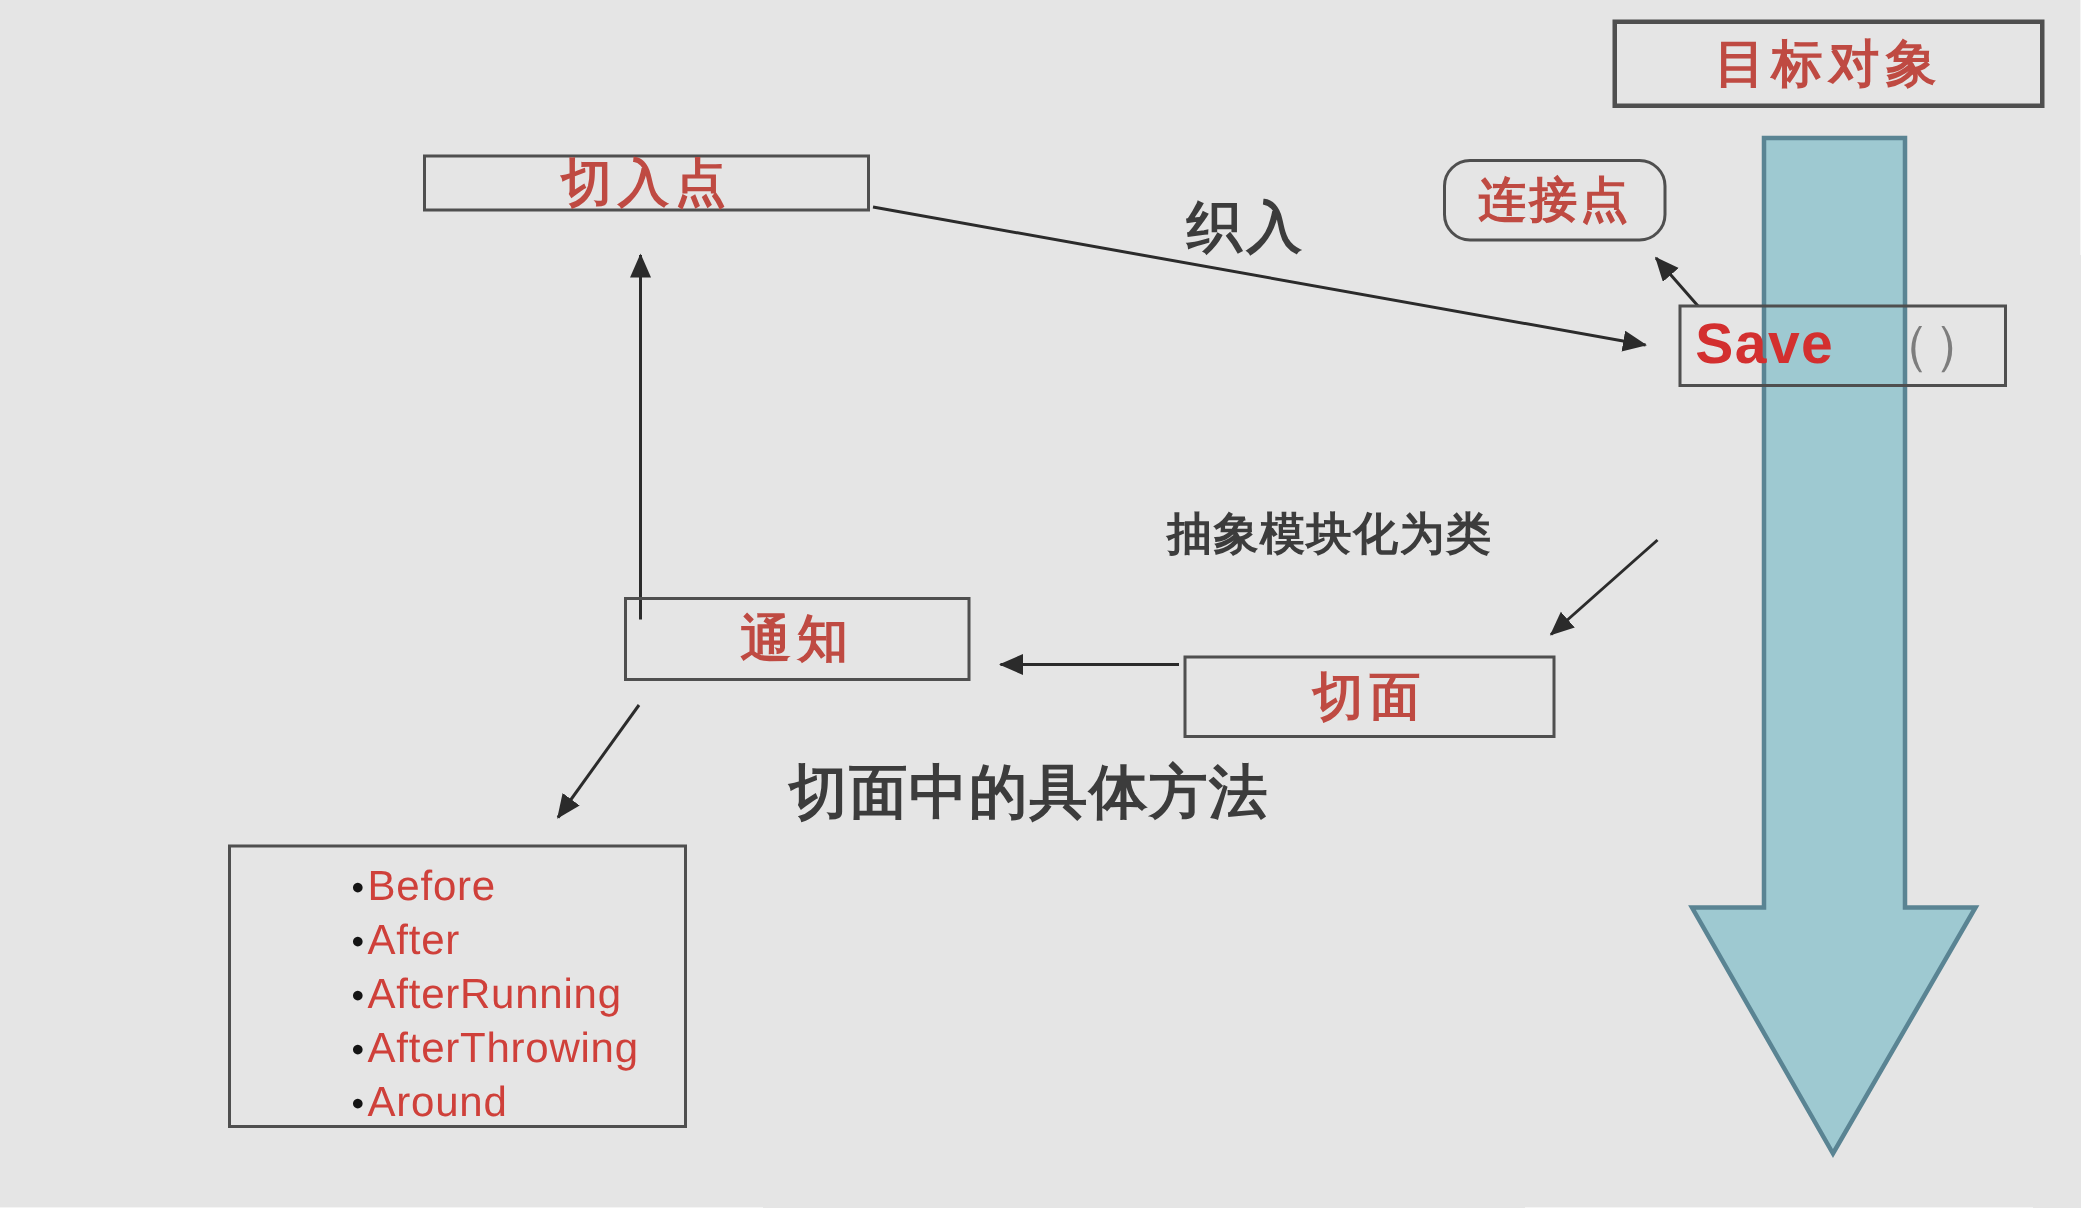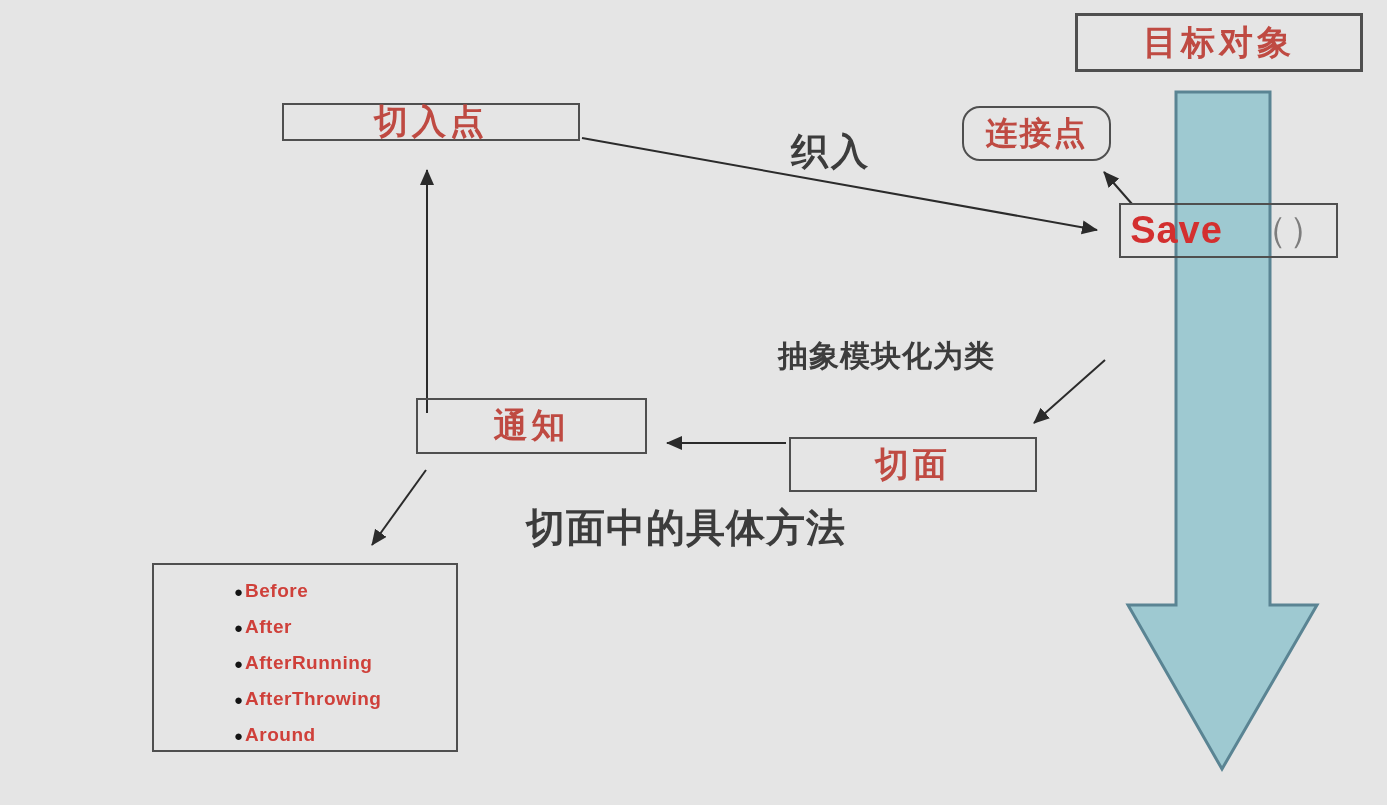--- a/index.html
+++ b/index.html
@@ -65,22 +65,22 @@
     white-space: nowrap;
   }
   .bullet {
     color: #141414;
     font-size: 15px;
     margin-right: 2px;
     line-height: 1;
   }
   .list-text {
     color: #cf403a;
-    font-weight: bold;
-    font-size: 19px;
+    font-weight: normal;
+    font-size: 28px;
     letter-spacing: 0.5px;
   }
   .edge-label {
     position: absolute;
     z-index: 2;
     color: #3c3c3c;
     font-weight: 700;
     white-space: nowrap;
   }
   .lbl-weaving  { left: 791px; top: 127px; font-size: 37px; letter-spacing: 3px; }

